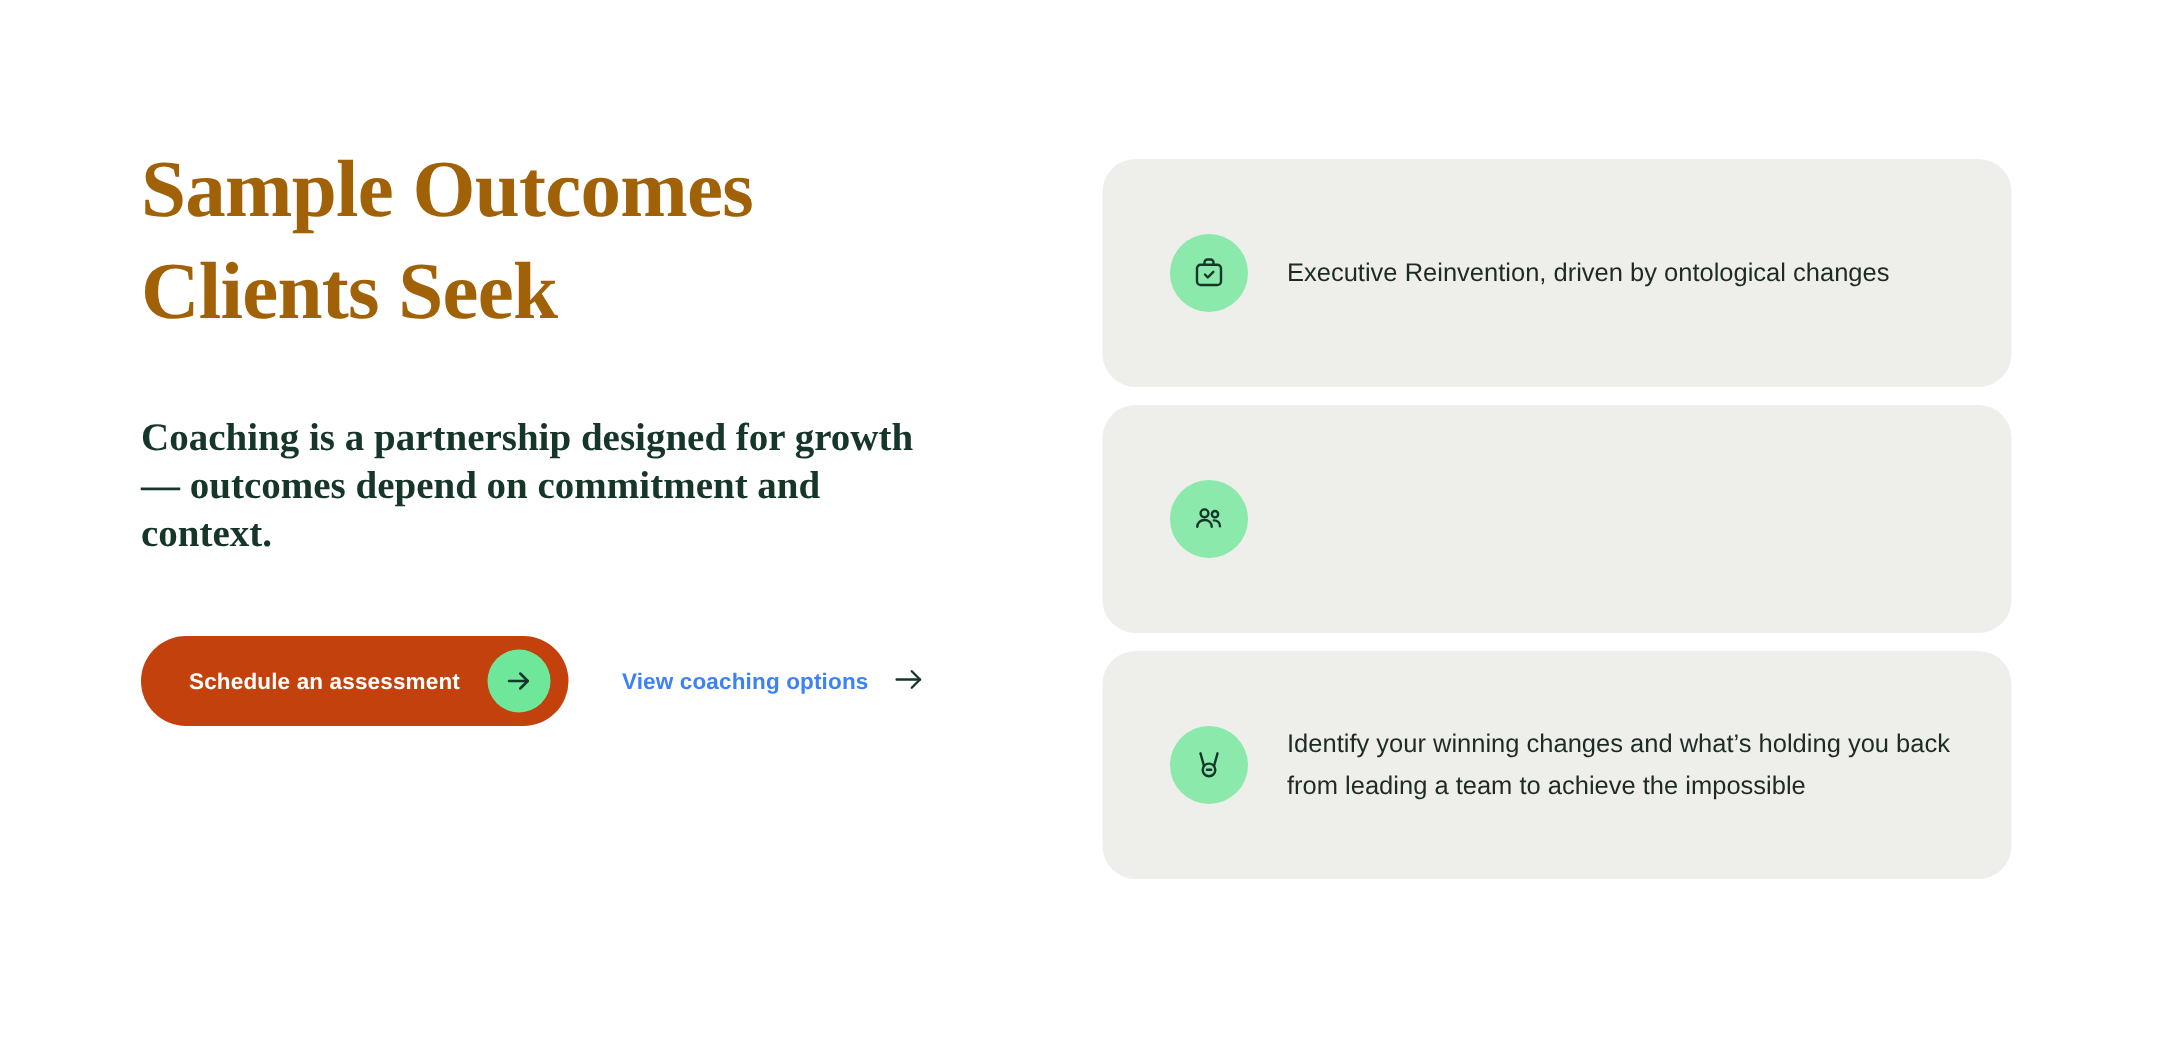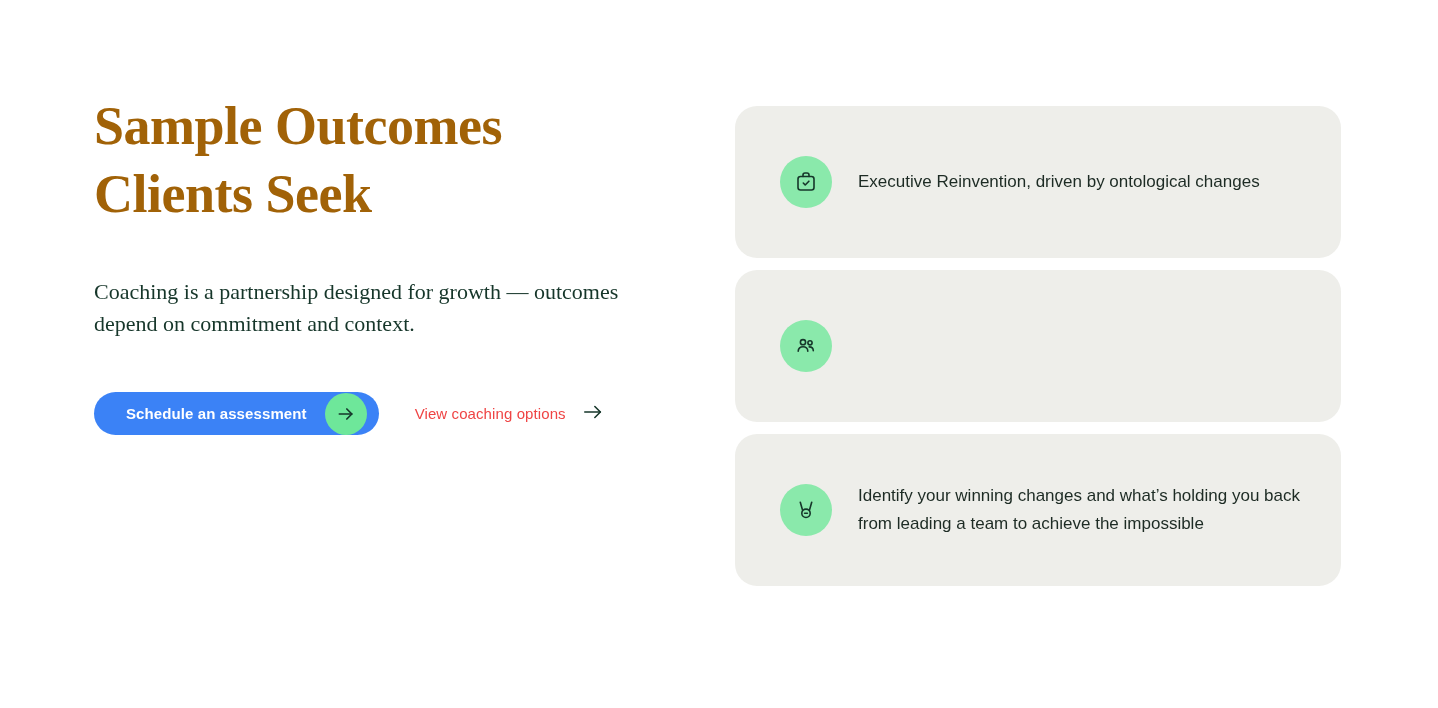--- a/index.html
+++ b/index.html
@@ -28,43 +28,43 @@
     font-family: "Liberation Serif", serif;
     font-weight: 700;
     font-size: 54px;
     line-height: 68px;
     color: #a16207;
     letter-spacing: -0.5px;
   }
   .subhead {
     margin-top: 48px;
     font-family: "Liberation Serif", serif;
-    font-weight: 400;
-    font-size: 22px;
+    font-weight: 700;
+    font-size: 26px;
     line-height: 32px;
     color: #16362a;
     max-width: 545px;
   }
 
   .cta-row {
     margin-top: 52px;
     display: flex;
     align-items: center;
     gap: 36px;
   }
   .btn-primary {
     display: inline-flex;
     align-items: center;
     gap: 18px;
-    background: #3b82f6;
+    background: #c2410c;
     border: none;
     border-radius: 999px;
     padding: 10px 12px 10px 32px;
     cursor: pointer;
-    height: 43px;
+    height: 60px;
   }
   .btn-primary-label {
     color: #ffffff;
     font-size: 15px;
     font-weight: 700;
     letter-spacing: 0.1px;
     white-space: nowrap;
   }
   .btn-primary-circle {
     width: 42px;
@@ -79,23 +79,23 @@
   .btn-secondary {
     display: inline-flex;
     align-items: center;
     gap: 16px;
     background: transparent;
     border: none;
     cursor: pointer;
     padding: 0;
   }
   .btn-secondary-label {
-    color: #ef4444;
+    color: #3b82f6;
     font-size: 15px;
-    font-weight: 400;
+    font-weight: 700;
     letter-spacing: 0.1px;
     white-space: nowrap;
   }
 
   
   .right {
     position: absolute;
     left: 735px;
     top: 106px;
     width: 606px;

